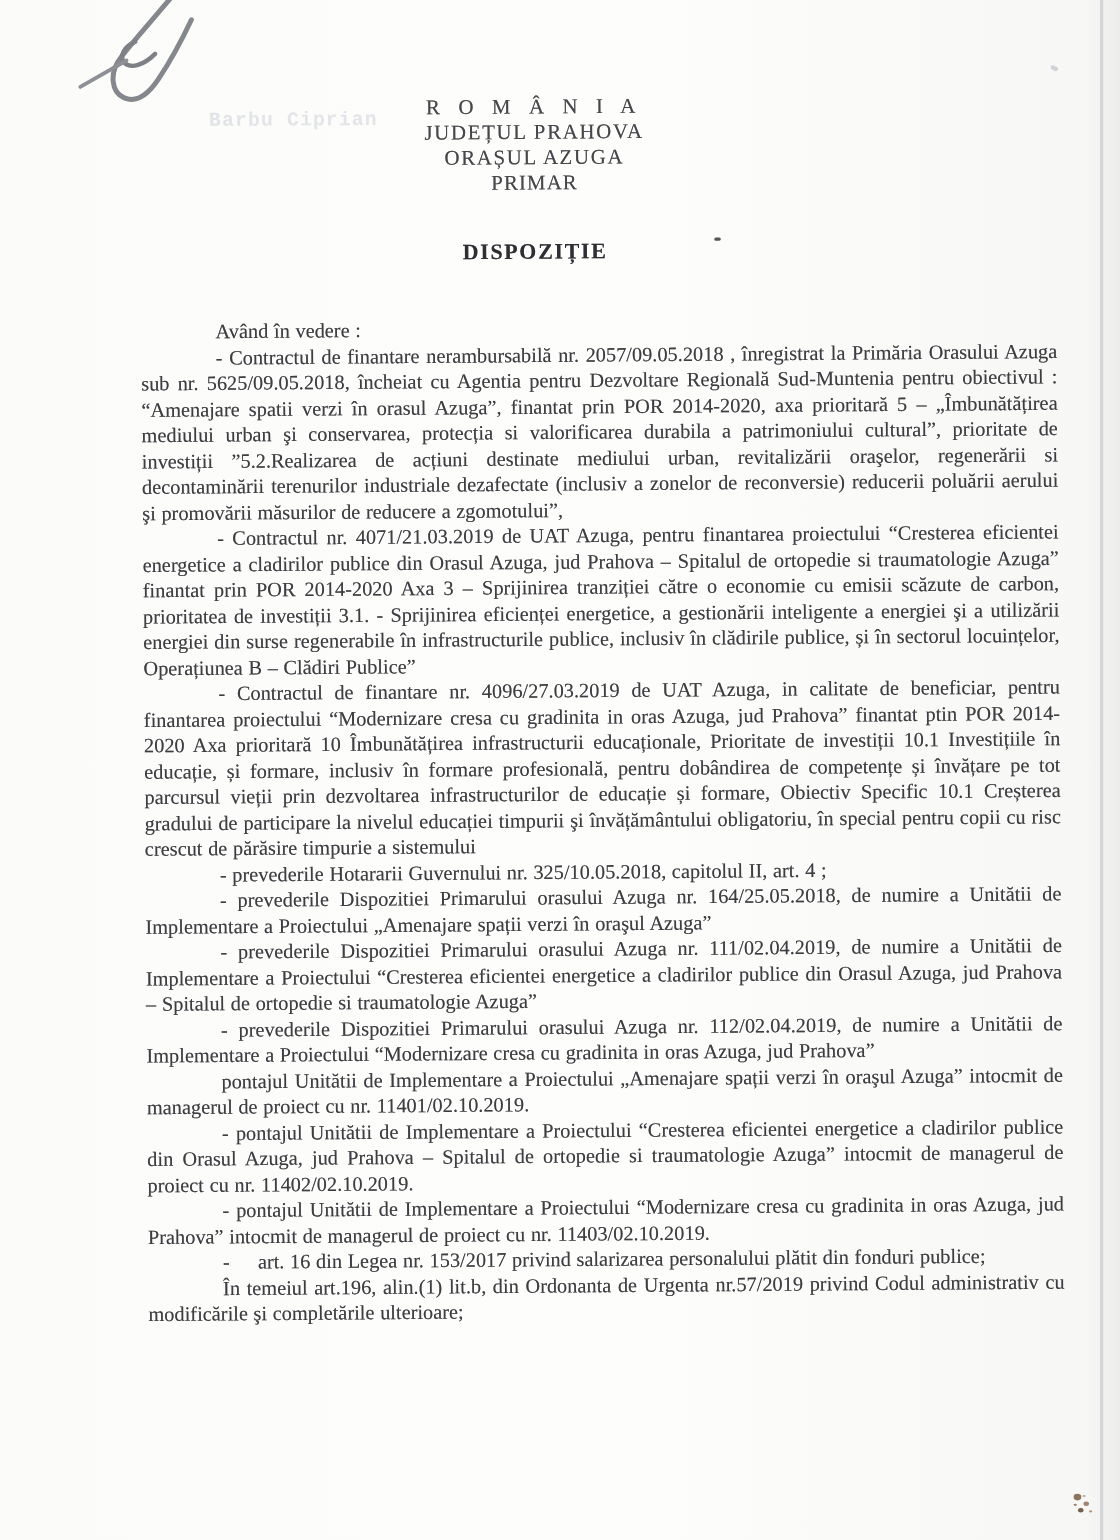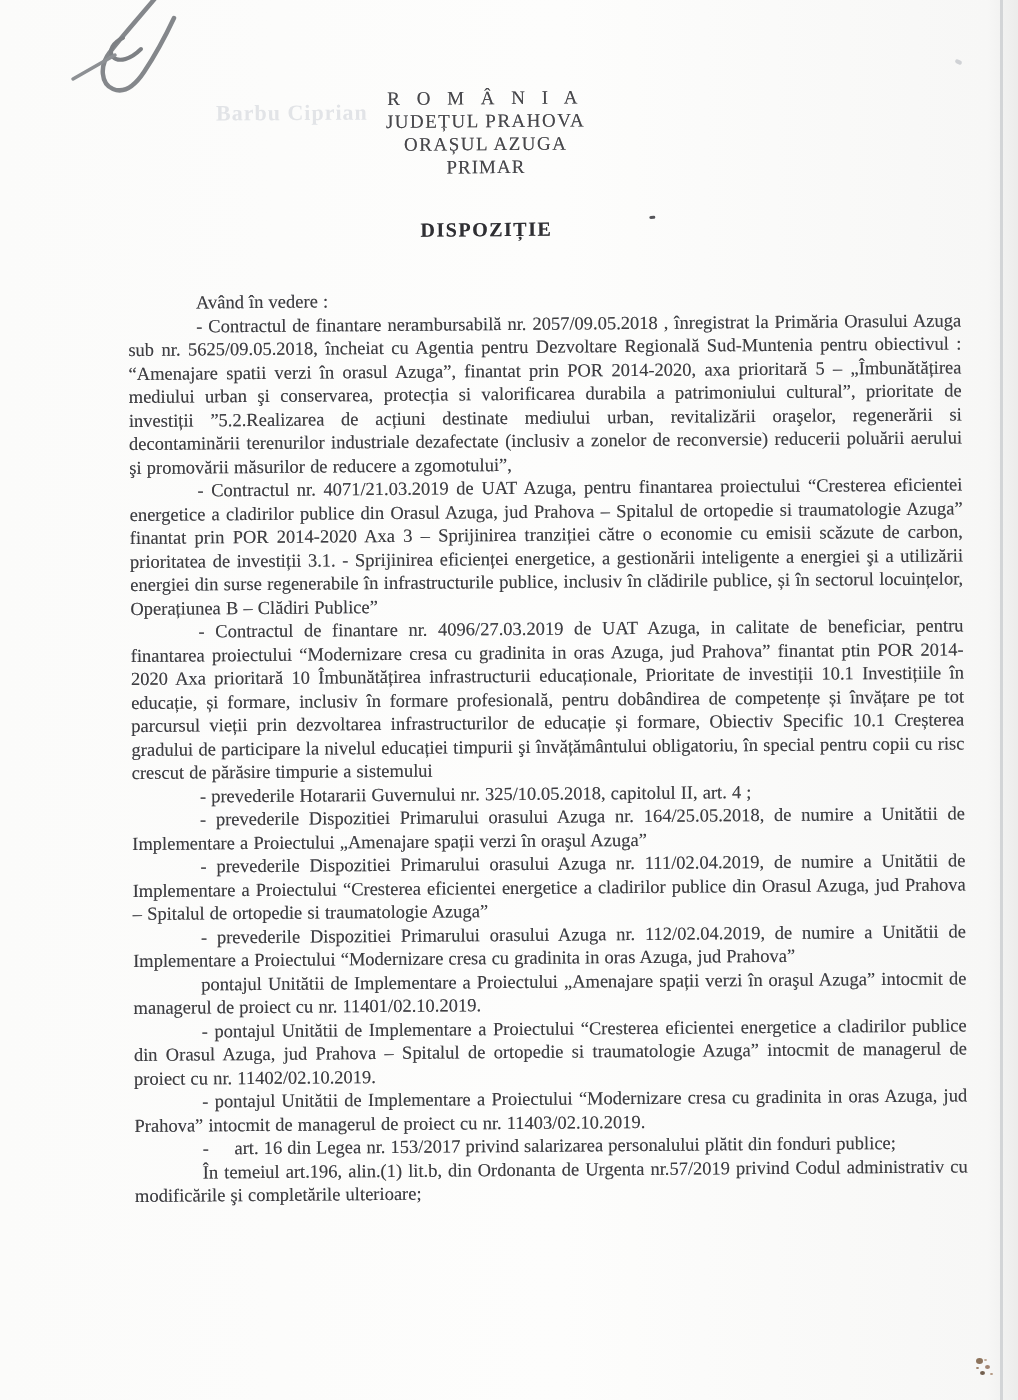--- a/index.html
+++ b/index.html
@@ -31,23 +31,23 @@
     text-align:center;font-size:20px;font-weight:bold;
     letter-spacing:1.5px;color:#2f2f33;
   }
   .doc-body{
     position:absolute;top:289px;left:130px;width:833px;
     font-size:18.5px;line-height:23.5px;
     text-align:justify;word-spacing:0.5px;
   }
   .doc-body p{margin:0;text-indent:68px;}
   .watermark{
-    position:absolute;left:216px;top:100px;
-    font-family:Liberation Serif, serif;
-    font-weight:bold;font-size:22px;letter-spacing:1px;
+    position:absolute;left:190px;top:100px;
+    font-family:Liberation Mono, monospace;
+    font-weight:bold;font-size:18px;letter-spacing:1px;
     color:rgba(172,178,190,0.32);
     transform:rotate(-0.3deg);
   }
   .edge-line{
     position:absolute;right:15px;top:0;bottom:0;width:3px;
     background:#d3d5d7;
   }
   .title-ink-dot{
     position:absolute;left:652px;top:217px;width:6px;height:3px;
     background:#55555a;border-radius:2px;

